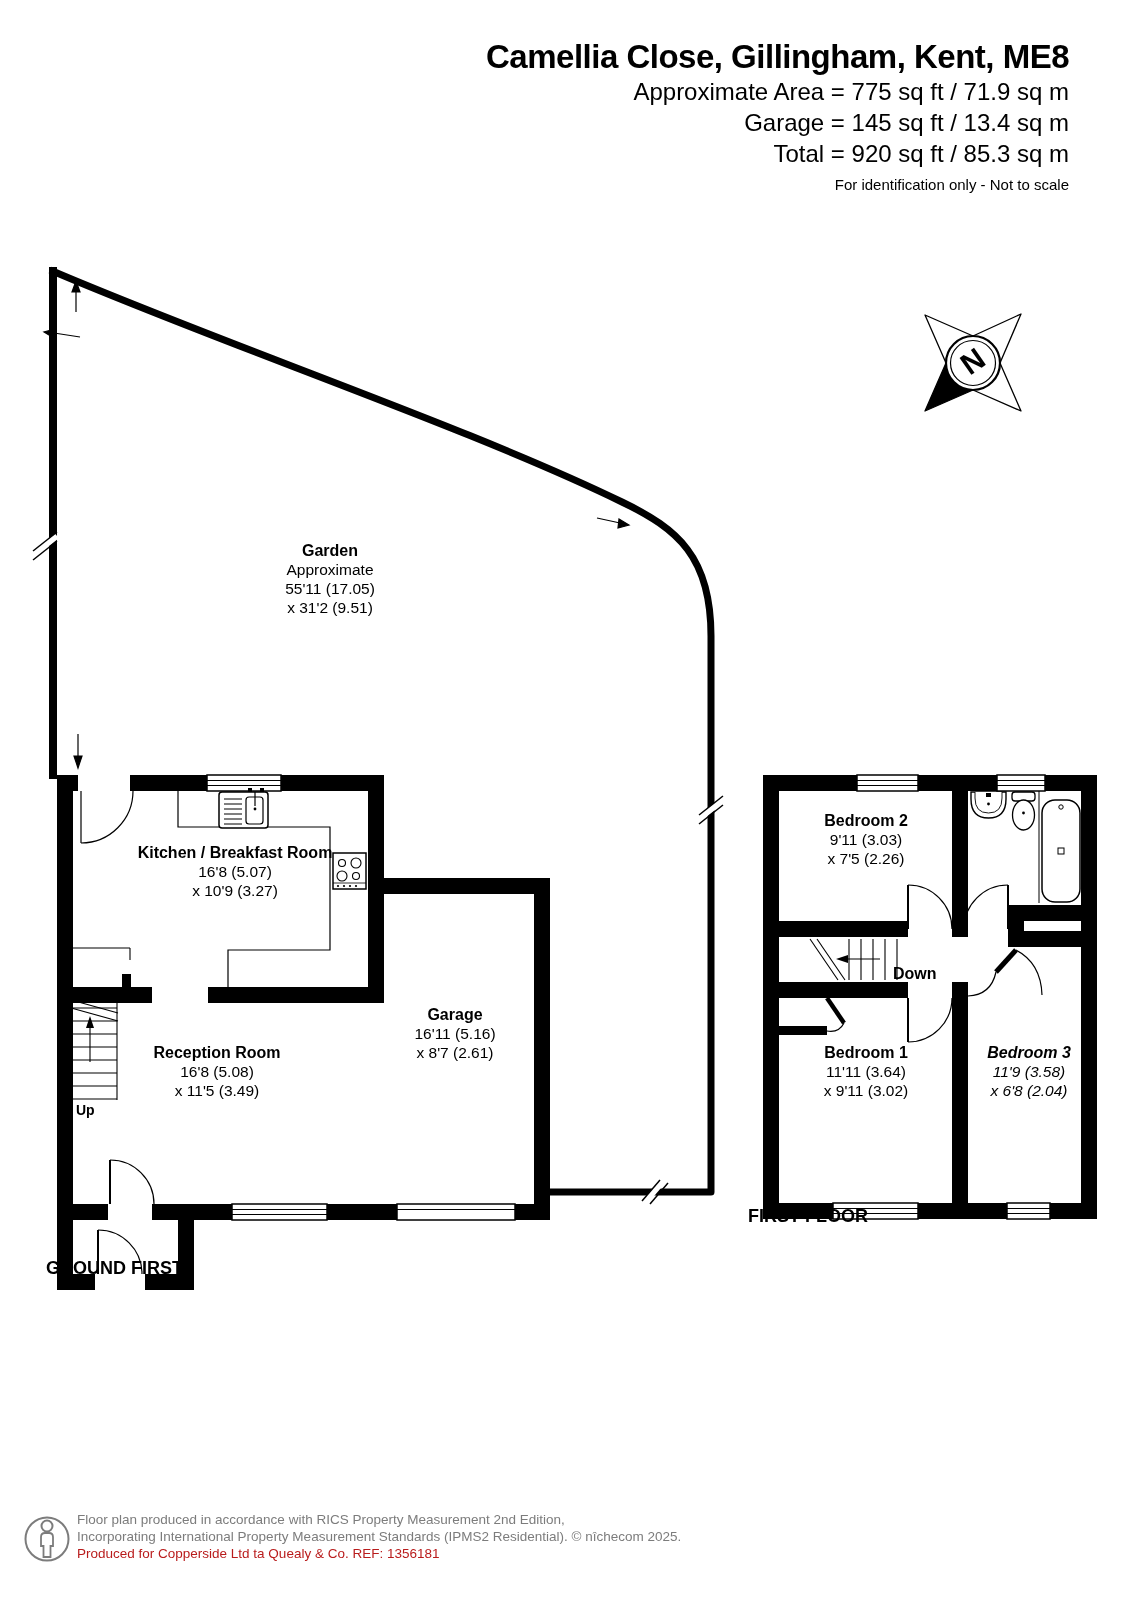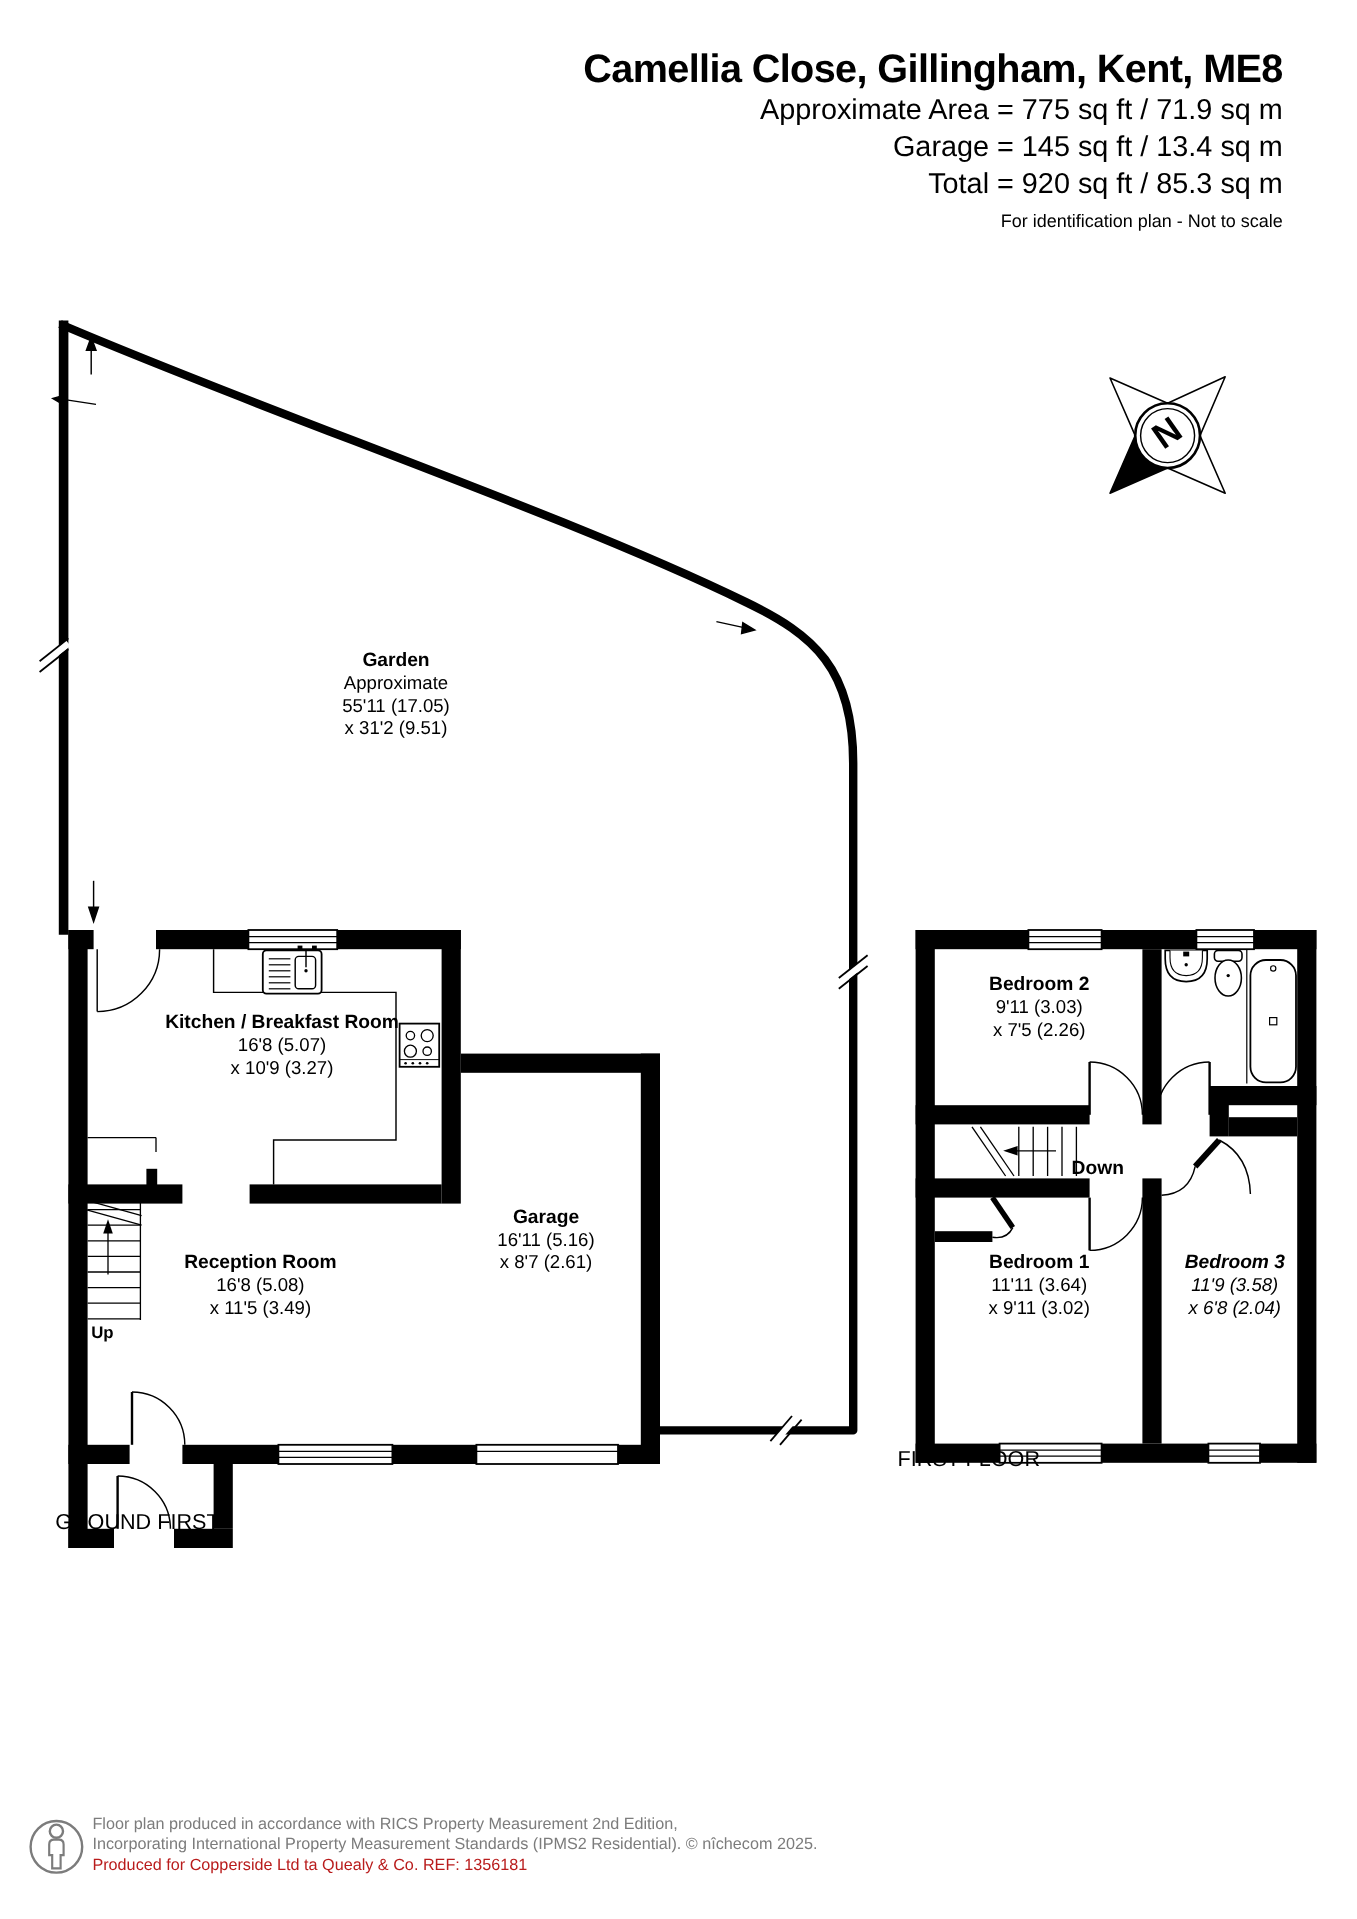--- a/index.html
+++ b/index.html
@@ -8,21 +8,21 @@
   
   .header{position:absolute;top:38px;right:62px;text-align:right;}
   .header .title{font-size:33px;font-weight:bold;letter-spacing:-0.5px;}
   .header .area-line{font-size:24px;line-height:30px;margin-top:1px;}
   .header .area-line:first-of-type{margin-top:14px;}
   .header .disclaimer{font-size:15px;margin-top:7px;}
   
   .room-label{position:absolute;text-align:center;transform:translateX(-50%);
               font-size:15.5px;line-height:19px;white-space:nowrap;}
   .room-label .rname{font-weight:bold;font-size:16px;}
-  .floor-label{position:absolute;font-weight:normal;font-size:18px;white-space:nowrap;}
+  .floor-label{position:absolute;font-weight:bold;font-size:18px;white-space:nowrap;}
   .stair-label{position:absolute;font-weight:bold;font-size:14px;white-space:nowrap;}
   .stair-label.down{font-size:16px;margin-top:16px;}
   .compass-n{position:absolute;left:973px;top:363px;
              transform:translate(-50%,-54%) rotate(-35deg);
              font-weight:bold;font-size:30px;}
   
   .footer-text{position:absolute;left:77px;top:1511px;font-size:13.5px;line-height:17px;}
   svg{position:absolute;left:0;top:0;}
 </style>
 </head>
@@ -240,21 +240,21 @@
     <circle cx="47" cy="1526" r="5.5" stroke-width="2"></circle>
     <path d="M 41 1537 Q 41 1533 45 1533 L 49 1533 Q 53 1533 53 1537 L 53 1546 L 50.5 1546 L 50.5 1557 L 43.5 1557 L 43.5 1546 L 41 1546 Z" stroke-width="1.8"></path>
   </g>
 </svg>
 
 <div class="header">
   <div class="title">Camellia Close, Gillingham, Kent, ME8</div>
   <div class="area-line">Approximate Area = 775 sq ft / 71.9 sq m</div>
   <div class="area-line">Garage = 145 sq ft / 13.4 sq m</div>
   <div class="area-line">Total = 920 sq ft / 85.3 sq m</div>
-  <div class="disclaimer">For identification plan - Not to scale</div>
+  <div class="disclaimer">For identification only - Not to scale</div>
 </div>
 
 <div class="compass-n">N</div>
 
 <div class="room-label" style="left:330px;top:541px;">
   <div class="rname">Garden</div>
   <div>Approximate</div>
   <div>55'11 (17.05)</div>
   <div>x 31'2 (9.51)</div>
 </div>

